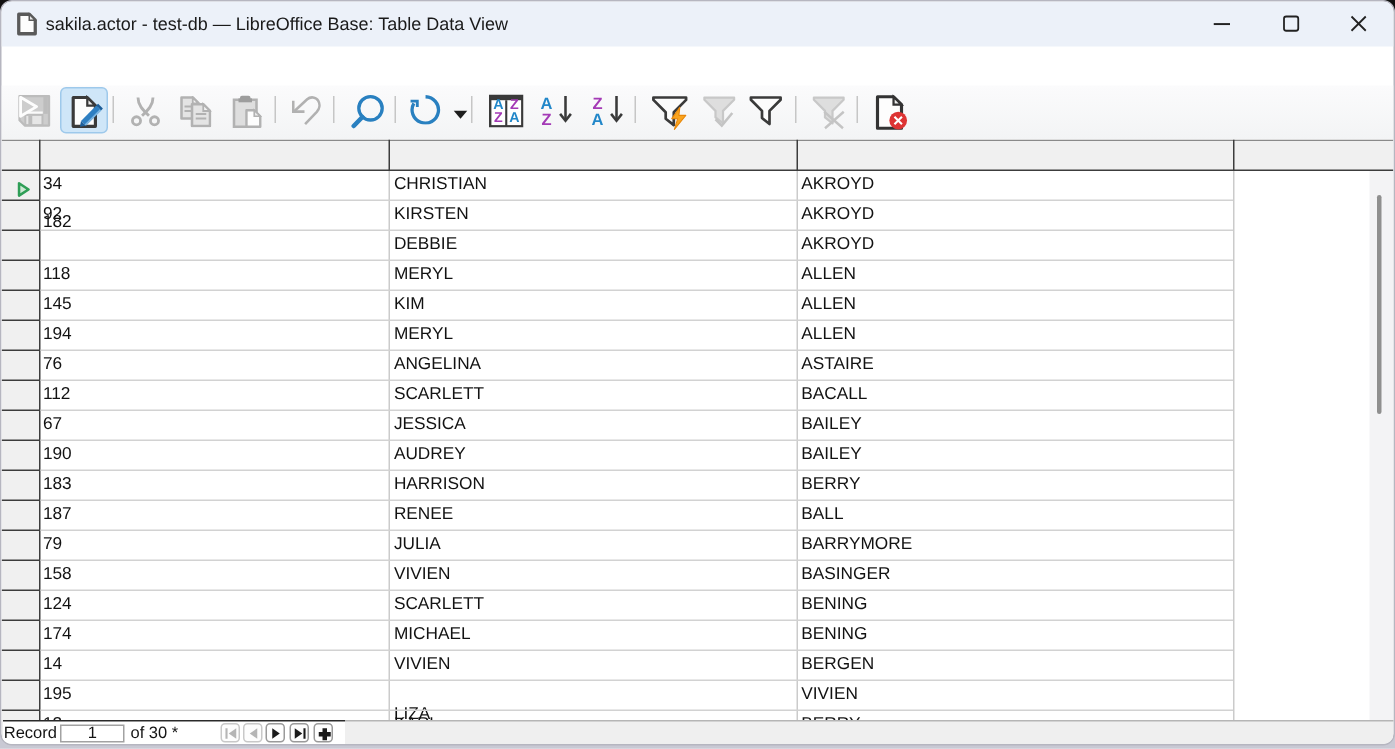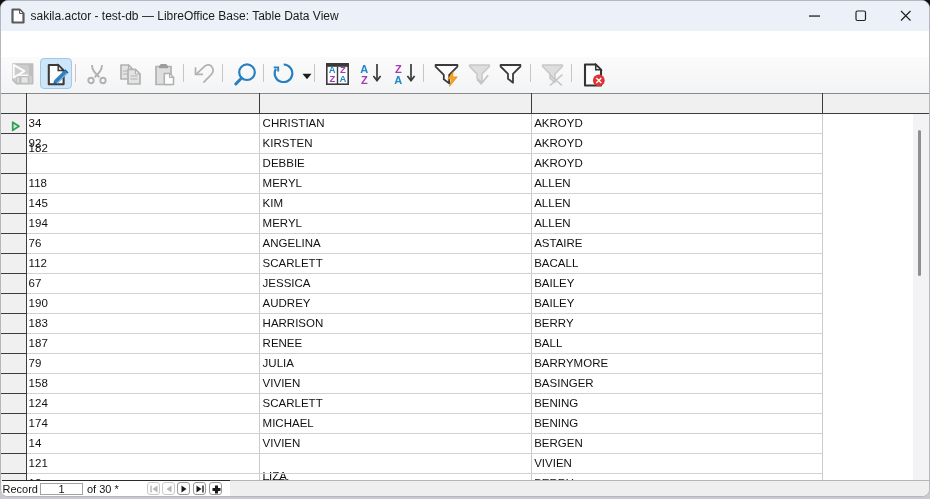--- a/index.html
+++ b/index.html
@@ -287,21 +287,21 @@
       <div class="cell" style="left:27.6px;top:321px">174</div>
       <div class="cell" style="left:261.6px;top:321px">MICHAEL</div>
       <div class="cell" style="left:533.2px;top:321px">BENING</div>
       <div class="rowline" style="top:340px"></div>
       <div class="rhcell" style="top:341px"></div>
       <div class="cell" style="left:27.6px;top:341px">14</div>
       <div class="cell" style="left:261.6px;top:341px">VIVIEN</div>
       <div class="cell" style="left:533.2px;top:341px">BERGEN</div>
       <div class="rowline" style="top:360px"></div>
       <div class="rhcell" style="top:361px"></div>
-      <div class="cell" style="left:27.6px;top:361px">121</div>
+      <div class="cell" style="left:27.6px;top:361px">195</div>
       <div class="cell" style="left:261.6px;top:374px">LIZA</div>
       <div class="cell" style="left:533.2px;top:361px">VIVIEN</div>
       <div class="rowline" style="top:380px"></div>
       <div class="rhcell" style="top:381px"></div>
       <div class="cell" style="left:27.6px;top:381px">12</div>
       <div class="cell" style="left:261.6px;top:381px">KARL</div>
       <div class="cell" style="left:533.2px;top:381px">BERRY</div>
       <svg class="abs" style="left:9.8px;top:27.5px" width="9" height="11" viewBox="0 0 9 11">
           <path d="M1.7 1.2 v8.2 L8 5.3 z" fill="#cde8d4" stroke="#2e9e56" stroke-width="1.7" stroke-linejoin="round"></path>
         </svg>

